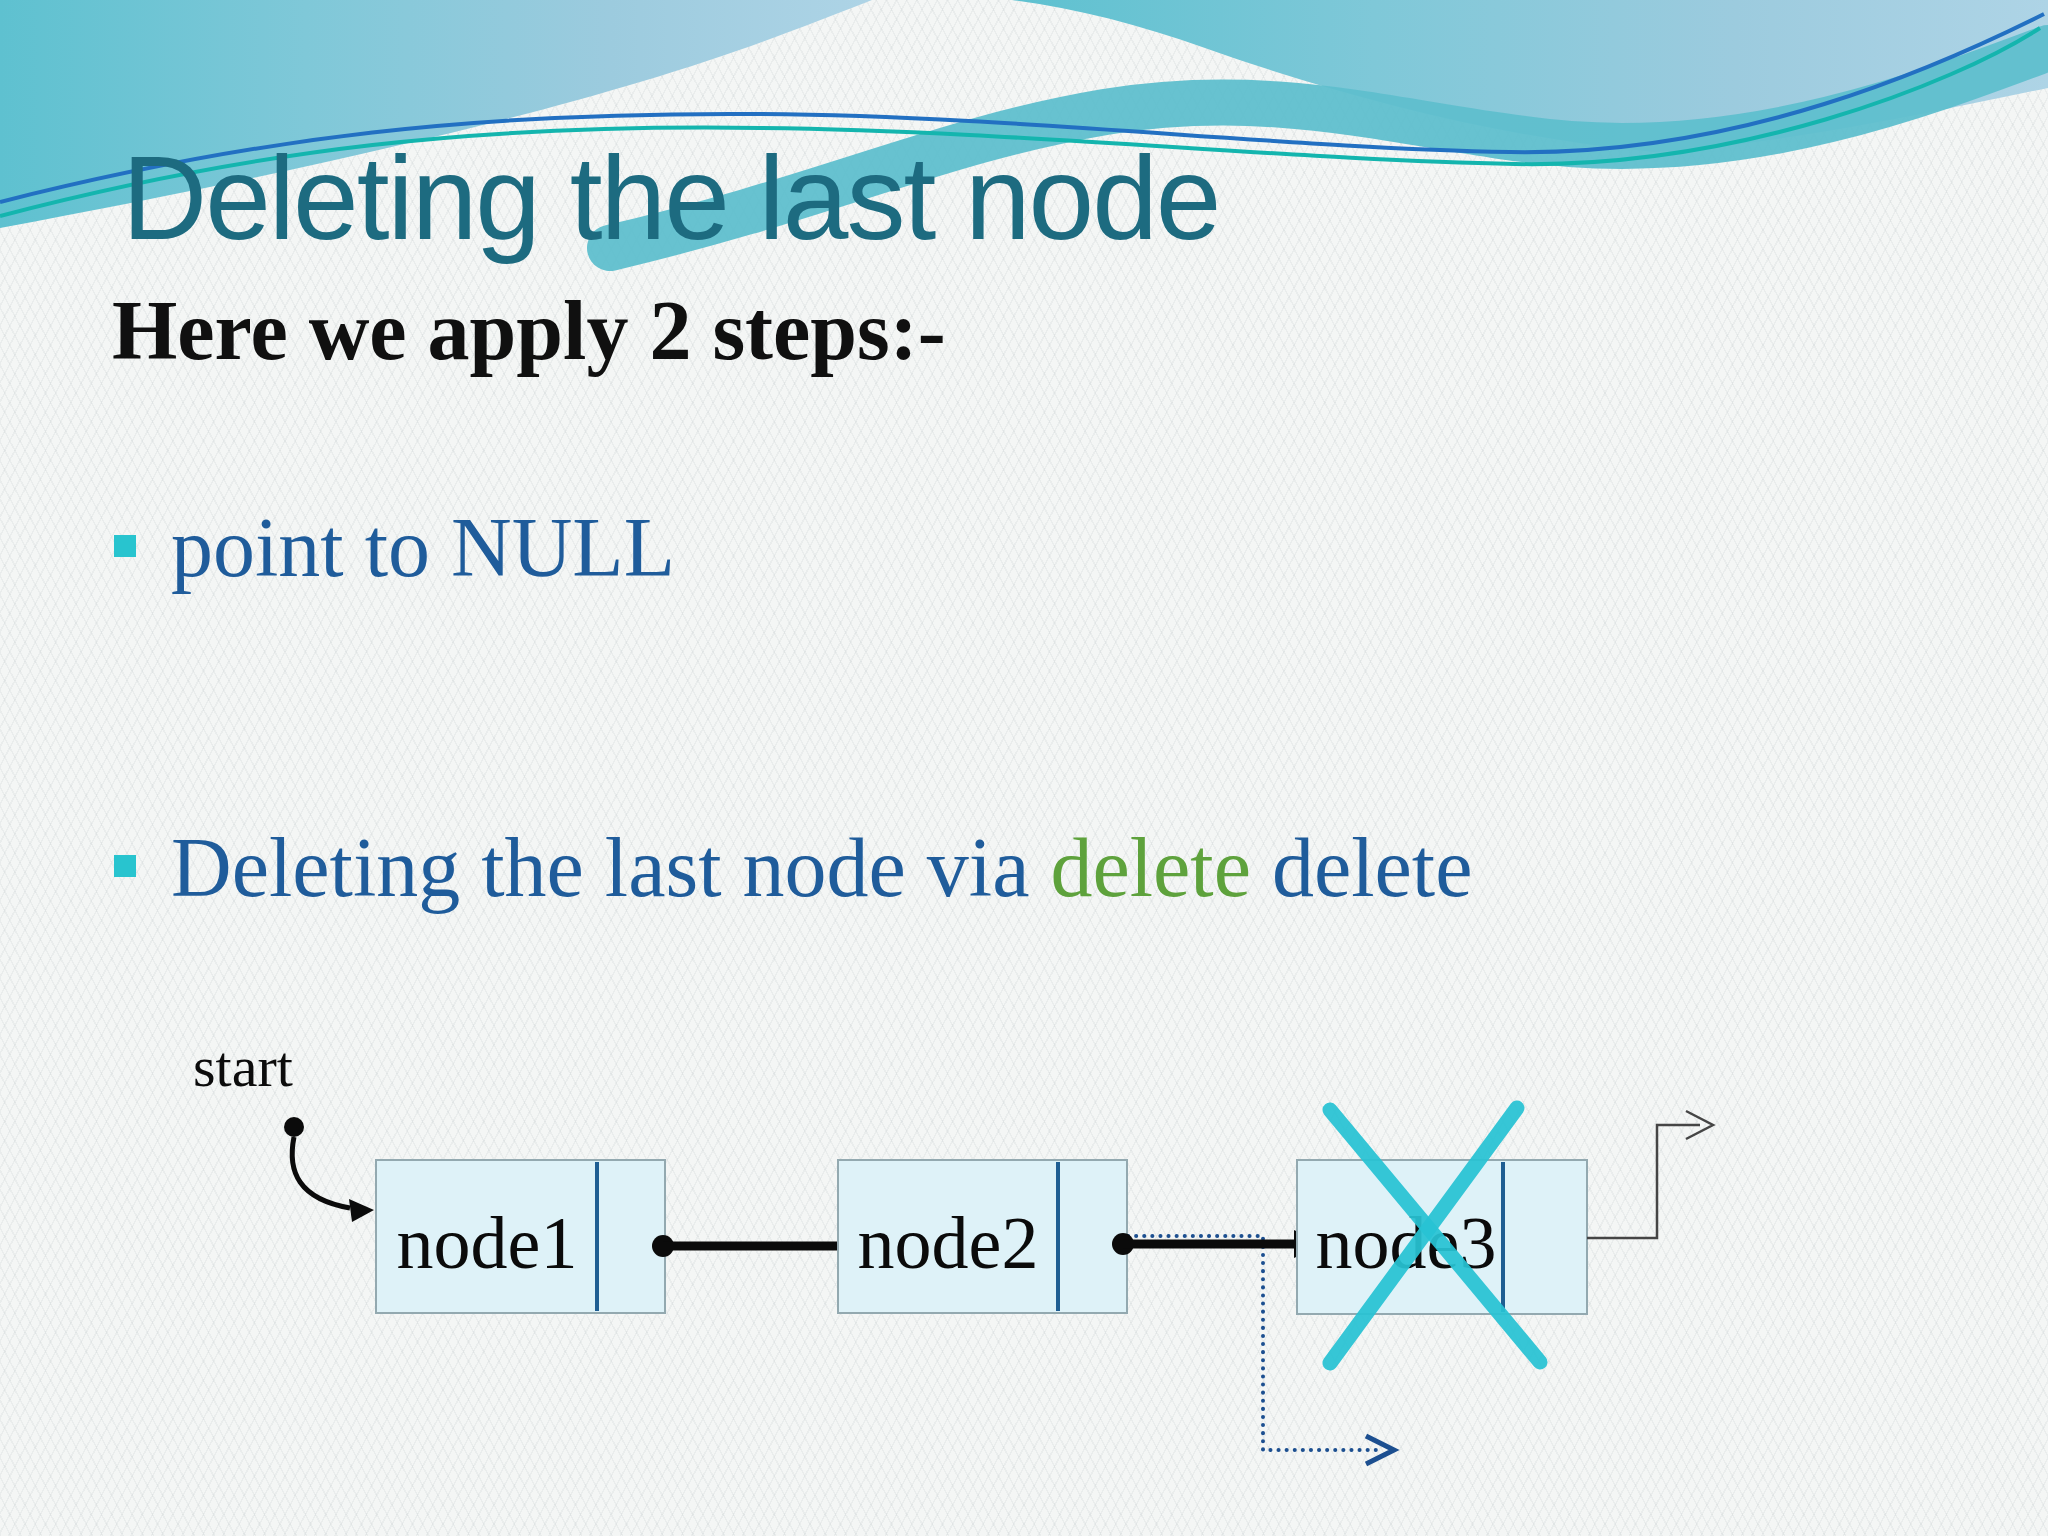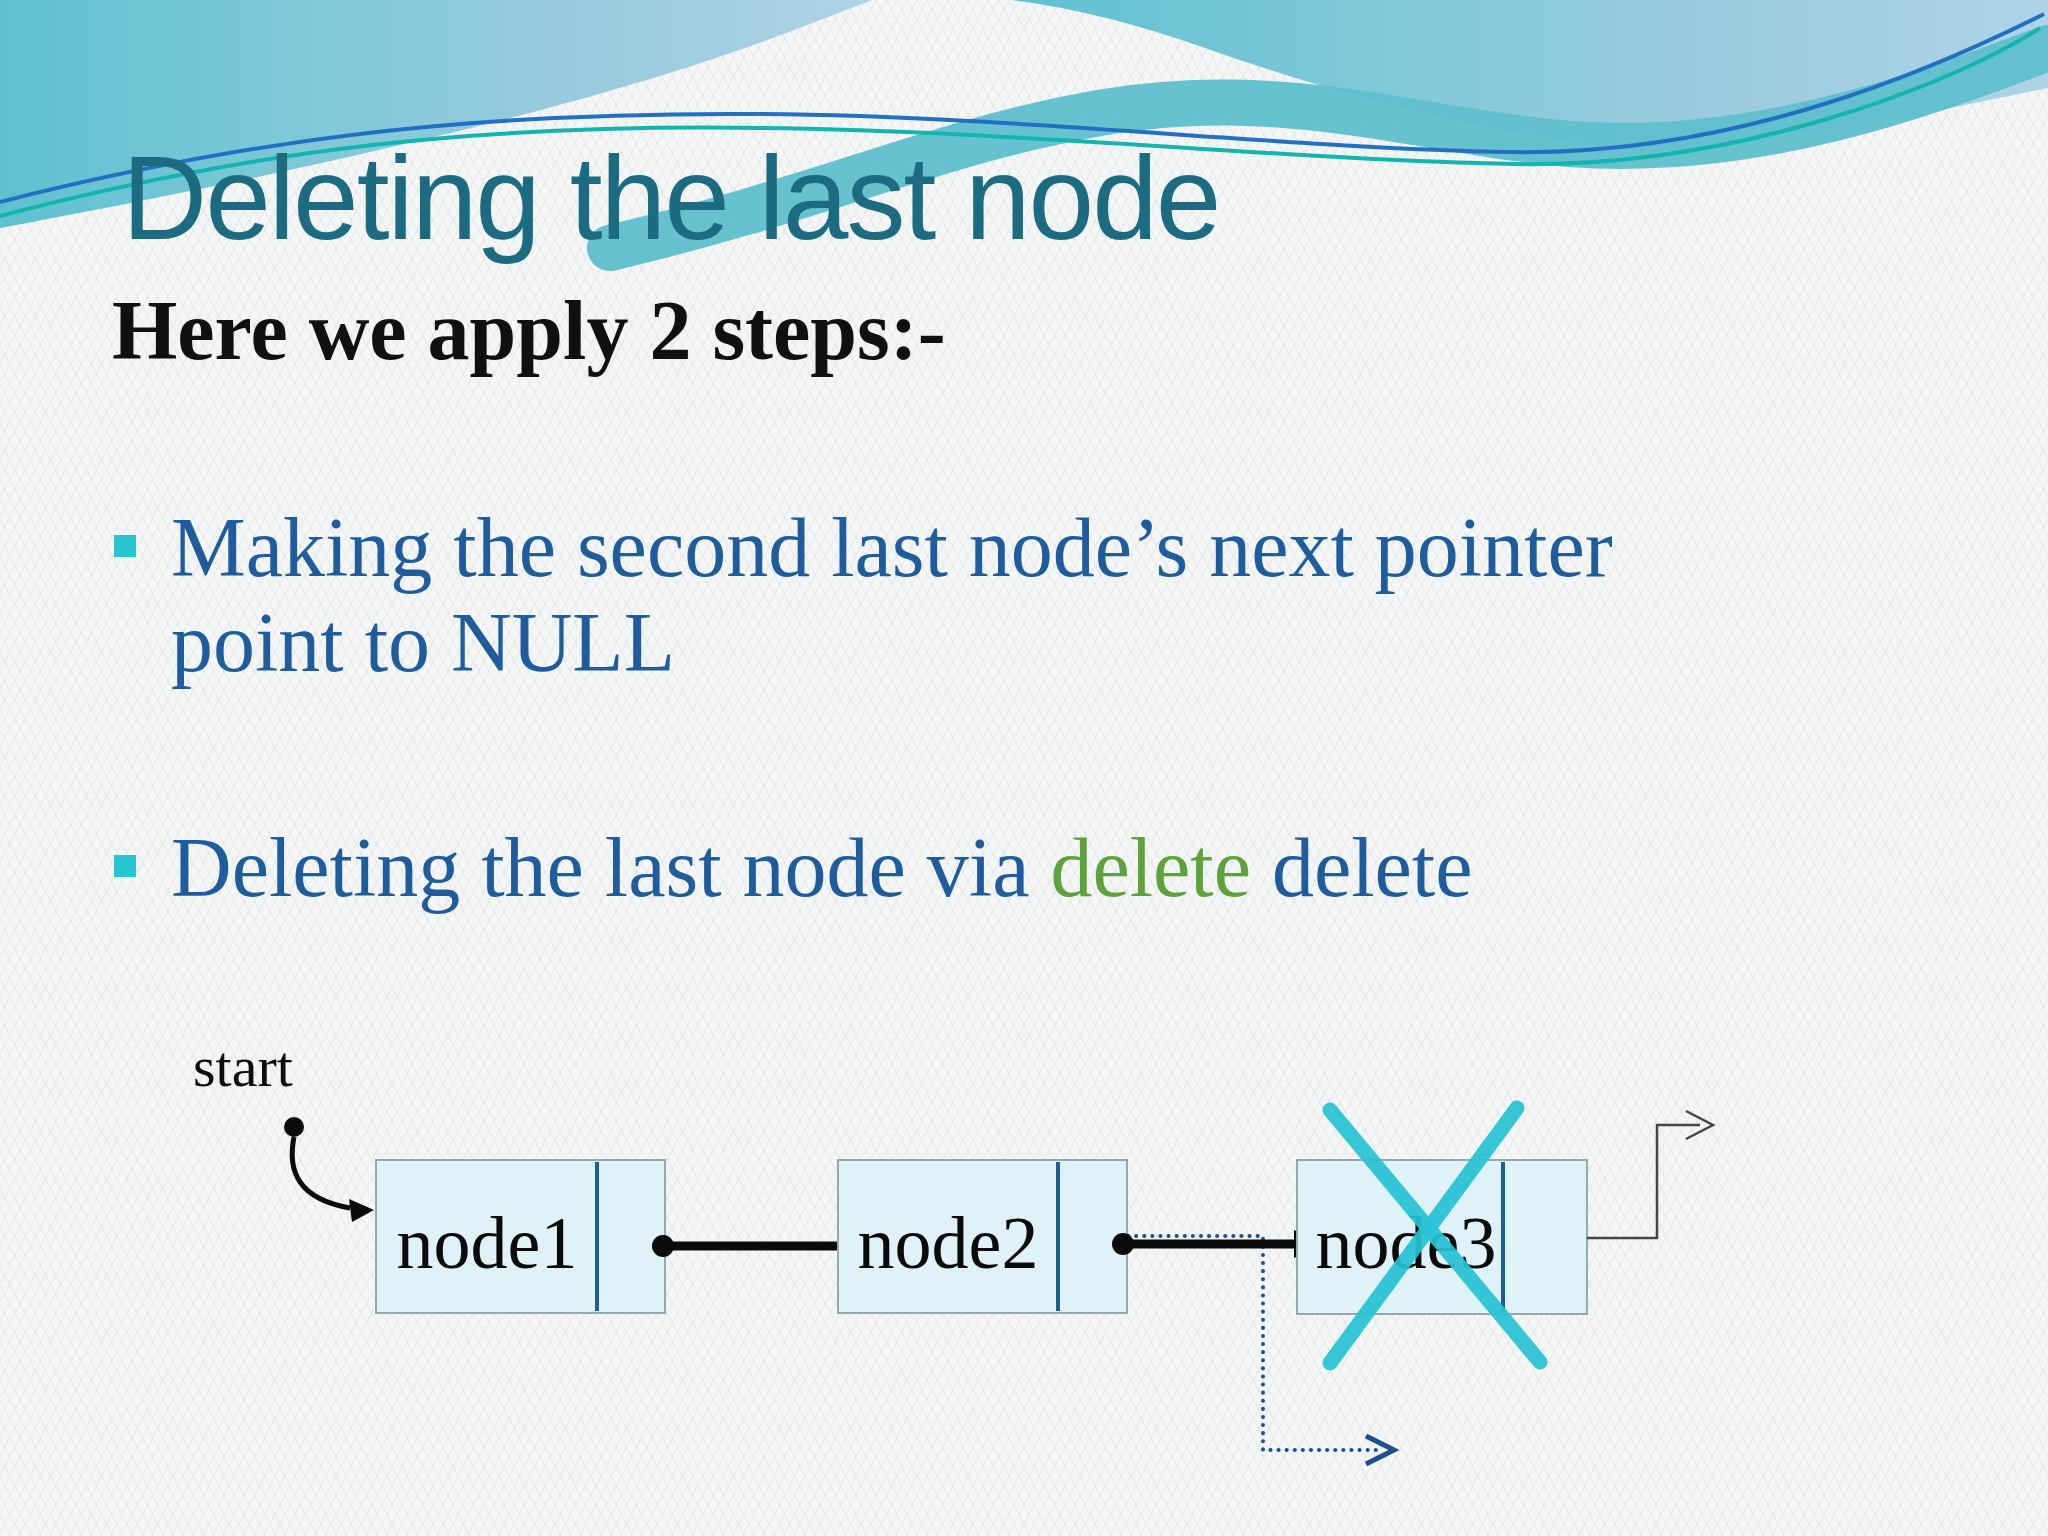--- a/index.html
+++ b/index.html
@@ -63,21 +63,20 @@
   <path d="M0,202 C260,136 480,112 760,114 C1020,116 1280,148 1510,152 C1740,156 1940,66 2044,14" fill="none" style="stroke:var(--c-accent_line_blue)" stroke-width="4"></path>
   <path d="M0,216 C260,148 480,124 760,128 C1020,131 1290,160 1515,164 C1735,168 1950,86 2040,28" fill="none" style="stroke:var(--c-accent_line_teal)" stroke-width="4"></path>
 </svg>
 
 <div class="slide-title">Deleting the last node</div>
 
 <div class="intro">Here we apply 2 steps:-</div>
 
 <span class="bullet-square" style="left:114px;top:535px;"></span>
 <div class="bullet-text" id="bullet1-text">
-  <div>Making the second last node’s next pointer</div>
   <div>point to NULL</div>
 </div>
 
 <span class="bullet-square" style="left:114px;top:855px;"></span>
 <div class="bullet-text" id="bullet2-text"><span>Deleting the last node via </span><span class="hl-green">delete</span><span> delete</span></div>
 
 <svg class="dia-svg" width="2048" height="1536" viewBox="0 0 2048 1536" aria-hidden="true">
 
   <text class="start-label" x="193" y="1086">start</text>
   <circle cx="294" cy="1127" r="10" fill="#0b0b0b"></circle>

